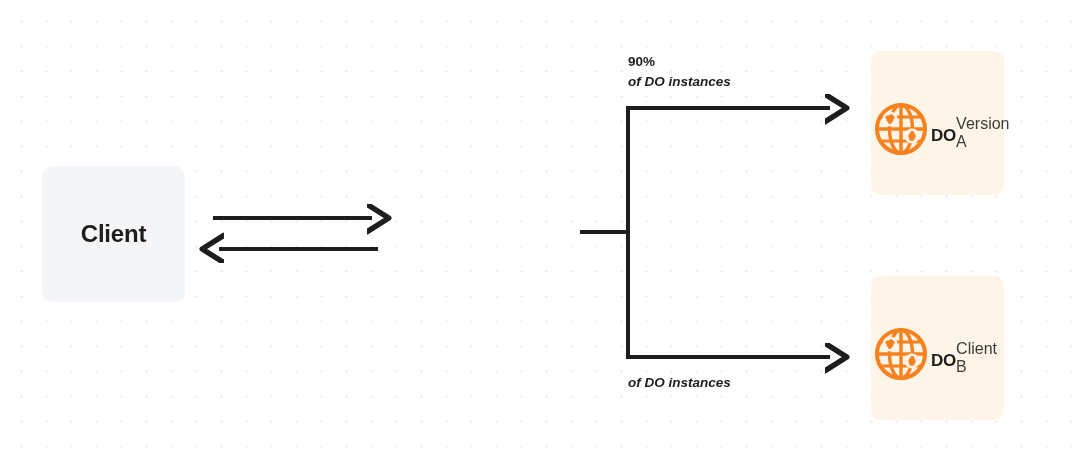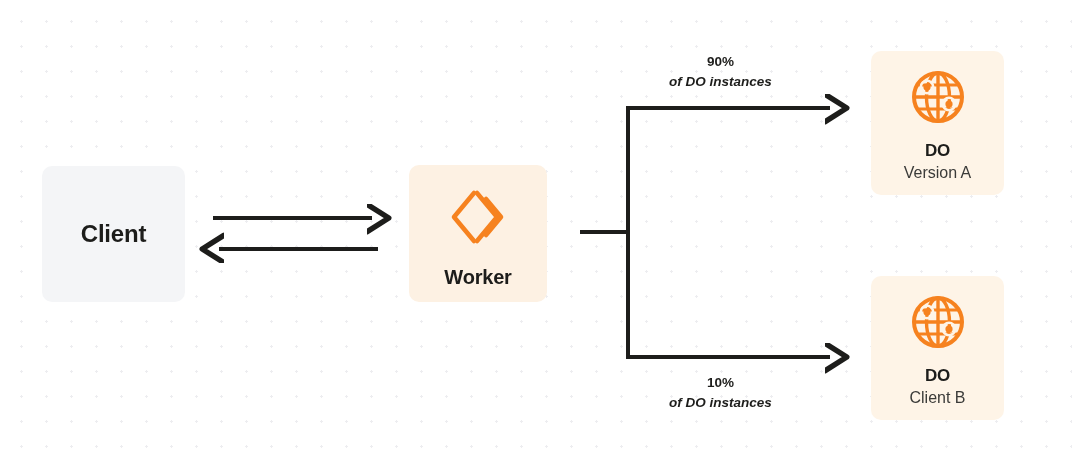--- a/index.html
+++ b/index.html
@@ -14,21 +14,21 @@
     width:1072px;height:452px;
     background-color:#ffffff;
     background-image:radial-gradient(circle, #ededf0 1.25px, rgba(0,0,0,0) 1.4px);
     background-size:25px 25px;
     background-position:9px 9px;
   }
   .node{
     position:absolute;
     border-radius:10px;
     display:flex;
-    flex-direction:column;
+    flex-direction:row;
     align-items:center;
     justify-content:center;
     box-sizing:border-box;
   }
   #client-node{
     left:42px;top:166px;width:143px;height:136px;
     background:#f4f5f7;
   }
   #client-label{
     font-size:24px;font-weight:bold;color:#1d1d1b;letter-spacing:-0.2px;text-align:center;
@@ -53,21 +53,20 @@
   #do-b-node{top:276px;}
   .do-title{
     font-size:17px;font-weight:bold;color:#1d1d1b;margin-top:10px;letter-spacing:-0.2px;
   }
   .do-sub{
     font-size:16px;color:#3b3b39;margin-top:3px;
   }
   svg.lines{position:absolute;left:0;top:0;width:1072px;height:452px;pointer-events:none;}
   .edge-label{
     position:absolute;
-    text-align:center;
     font-size:13.5px;
     font-weight:bold;
     color:#1d1d1b;
     line-height:1.45;
     white-space:nowrap;
   }
   #label-90{left:628px;top:52px;width:185px;}
   #label-10{left:628px;top:373px;width:185px;}
   .edge-label .pct{display:block;}
   .edge-label .desc{display:block;font-style:italic;}
@@ -106,33 +105,20 @@
 
     <g>
       <path d="M626,357 L830,357" stroke="#1d1d1b" stroke-width="4" fill="none" marker-end="url(#arrow-r)"></path>
     </g>
   </svg>
 
   <div class="node" id="client-node">
     <span id="client-label">Client</span>
   </div>
 
-  <div class="node" id="worker-node">
-    <span>
-      <svg width="62" height="62" viewBox="0 0 62 62" xmlns="http://www.w3.org/2000/svg">
-
-        <path d="M27 7 L7 31 L27 55" fill="none" stroke="#f6821f" stroke-width="4.6" stroke-linecap="round" stroke-linejoin="round"></path>
-
-        <path d="M30 7 L50 31 L30 55" fill="none" stroke="#f6821f" stroke-width="4.6" stroke-linecap="round" stroke-linejoin="round"></path>
-
-        <path d="M39 13 L54 31 L39 49" fill="none" stroke="#f6821f" stroke-width="4.6" stroke-linecap="round" stroke-linejoin="round"></path>
-      </svg>
-    </span>
-    <span id="worker-label">Worker</span>
-  </div>
 
   <div class="node do-node" id="do-a-node">
     <span>
       <svg width="60" height="60" viewBox="0 0 60 60" xmlns="http://www.w3.org/2000/svg">
         <circle cx="30" cy="30" r="24" fill="none" stroke="#f6821f" stroke-width="4"></circle>
         <ellipse cx="30" cy="30" rx="11.5" ry="24" fill="none" stroke="#f6821f" stroke-width="3.4"></ellipse>
         <line x1="6" y1="30" x2="54" y2="30" stroke="#f6821f" stroke-width="3.4"></line>
         <line x1="30" y1="6" x2="30" y2="54" stroke="#f6821f" stroke-width="3.4"></line>
         <line x1="10.5" y1="18" x2="49.5" y2="18" stroke="#f6821f" stroke-width="3.2"></line>
         <line x1="10.5" y1="42" x2="49.5" y2="42" stroke="#f6821f" stroke-width="3.2"></line>
@@ -164,17 +150,16 @@
     <span class="do-title">DO</span>
     <span class="do-sub">Client B</span>
   </div>
 
   <div class="edge-label" id="label-90">
     <span class="pct">90%</span>
     <span class="desc">of DO instances</span>
   </div>
 
   <div class="edge-label" id="label-10">
-    <span class="pct">10%</span>
     <span class="desc">of DO instances</span>
   </div>
 
 </div>
 
 </body></html>

